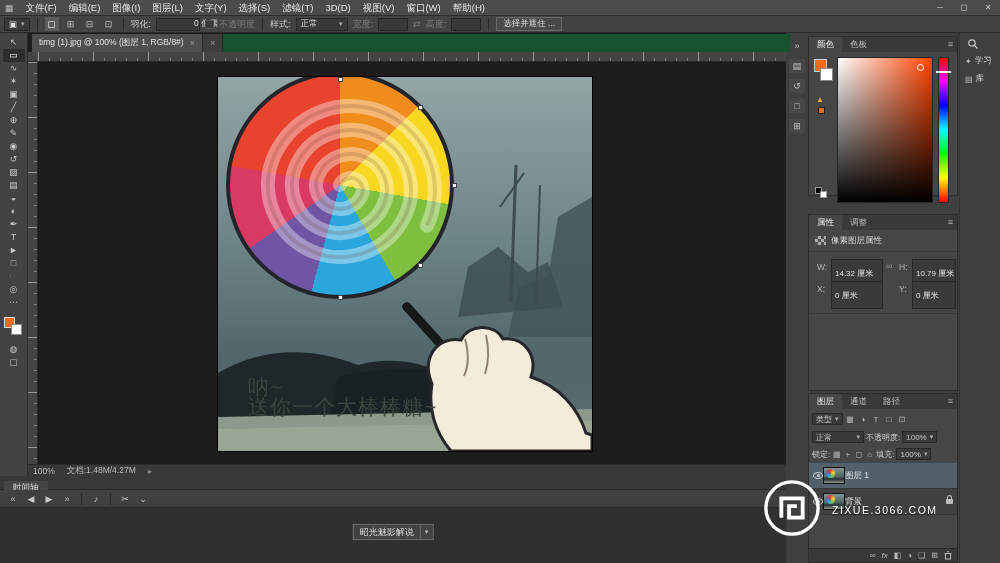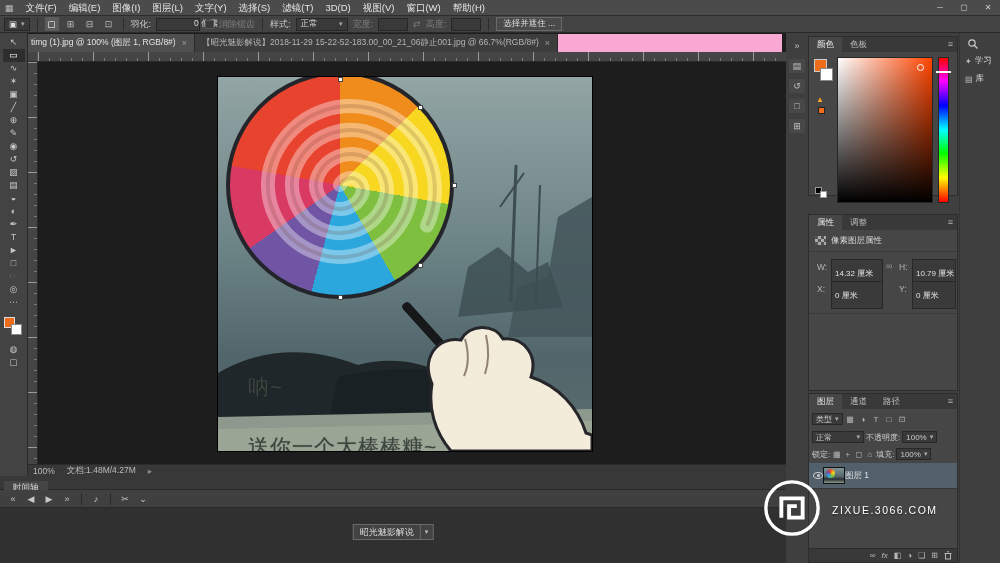--- a/index.html
+++ b/index.html
@@ -25,21 +25,21 @@
   .ob-box.dim { color:#777; }
   .ob-sep { width:1px; height:13px; background:#2c2c2c; margin:0 2px; }
   .ob-icon { font-size:9px; color:#bbb; width:14px; height:14px; line-height:14px; text-align:center; }
   .ob-icon.on { background:#5c5c5c; color:#fff; }
   .ob-check { width:9px; height:9px; background:#3a3a3a; border:1px solid #575757; }
   .ob-btn { background:#4a4a4a; border:1px solid #696969; height:14px; font-size:8.5px; color:#ddd;
             display:flex; align-items:center; padding:0 6px; white-space:nowrap; }
   .caret { font-size:7px; color:#aaa; }
 
   
-  .tabbar { position:absolute; left:24px; top:34px; width:758px; height:18px; background:#f9a8d4; display:flex; z-index:18; }
+  .tabbar { position:absolute; left:32px; top:34px; width:758px; height:18px; background:#14532d; display:flex; z-index:18; }
   .doc-tab { display:flex; align-items:center; gap:6px; font-size:8.5px; padding:0 7px; border-right:1px solid #2a2a2a;
              color:#b5b5b5; background:#3d3d3d; white-space:nowrap; overflow:hidden; }
   .doc-tab.active { background:#4f4f4f; color:#e3e3e3; }
   .tab-close { color:#999; font-size:9px; }
 
   
   .toolbar { position:absolute; left:0; top:33px; width:28px; height:443px; background:#434343;
              border-right:1px solid #2a2a2a; z-index:18; display:flex; flex-direction:column; align-items:center; padding-top:3px; }
   .tool { width:22px; height:13px; line-height:13px; text-align:center; color:#c6c6c6; font-size:9px; }
   .tool.active { background:#2e2e2e; color:#ffffff; }
@@ -192,21 +192,21 @@
     </span>
     <span class="ob-sep"></span>
     <span class="ob-icon on">▢</span>
     <span class="ob-icon">⊞</span>
     <span class="ob-icon">⊟</span>
     <span class="ob-icon">⊡</span>
     <span class="ob-sep"></span>
     <span class="ob-label">羽化:</span>
     <span class="ob-box" style="width:44px;padding-left:37px;">0 像素</span>
     <span class="ob-check"></span>
-    <span class="ob-label dim">消除锯齿</span>
+    <span class="ob-label dim">不透明度</span>
     <span class="ob-sep"></span>
     <span class="ob-label">样式:</span>
     <span class="ob-box" style="width:52px;justify-content:space-between;">
       <span>正常</span>
       <span class="caret">▾</span>
     </span>
     <span class="ob-label dim">宽度:</span>
     <span class="ob-box dim" style="width:30px;"></span>
     <span class="ob-label dim">⇄</span>
     <span class="ob-label dim">高度:</span>
@@ -214,21 +214,20 @@
     <span class="ob-sep"></span>
     <span class="ob-btn">选择并遮住 ...</span>
   </div>
 
   <div class="tabbar">
     <div class="doc-tab active">
       <span>timg (1).jpg @ 100% (图层 1, RGB/8#)</span>
       <span class="tab-close">×</span>
     </div>
     <div class="doc-tab">
-      <span>【昭光魅影解说】2018-11-29 15-22-52-183.00_00_21_06静止001.jpg @ 66.7%(RGB/8#)</span>
       <span class="tab-close">×</span>
     </div>
   </div>
 
   <div class="toolbar">
     <span class="tool">↖</span>
     <span class="tool active">▭</span>
     <span class="tool">∿</span>
     <span class="tool">✶</span>
     <span class="tool">▣</span>
@@ -289,21 +288,21 @@
             <path d="M114,114 a12,12 0 1 1 24,0 a24,24 0 1 1 -48,0 a36,36 0 1 1 72,0 a48,48 0 1 1 -96,0 a60,60 0 1 1 120,0 a72,72 0 1 1 -144,0 a84,84 0 1 1 168,0" fill="none" stroke="rgba(80,30,10,0.16)" stroke-width="4"></path>
           </g>
         </svg>
         <div class="stick"></div>
         <svg class="hand-svg" width="374" height="374" viewBox="0 0 374 374">
           <path d="M214,307 C203,281 219,259 243,263 C251,247 276,246 285,262 C307,260 320,279 313,300 C341,309 360,331 368,356 L374,358 L374,374 L233,374 C216,354 210,330 214,307 Z" fill="#f4ecdb" stroke="#26262a" stroke-width="3"></path>
           <path d="M247,262 C251,276 251,288 246,299" stroke="#8f8273" stroke-width="2" fill="none"></path>
           <path d="M268,258 C271,272 271,285 267,297" stroke="#8f8273" stroke-width="2" fill="none"></path>
         </svg>
         <div class="cap" style="top:296px;">呐~</div>
-        <div class="cap" style="top:316px;margin-top:40px;">送你一个大棒棒糖~</div>
+        <div class="cap" style="top:316px;">送你一个大棒棒糖~</div>
         <span class="hnd" style="left:120px;top:0;"></span>
         <span class="hnd" style="left:200px;top:28px;"></span>
         <span class="hnd" style="left:234px;top:106px;"></span>
         <span class="hnd" style="left:200px;top:186px;"></span>
         <span class="hnd" style="left:120px;top:218px;"></span>
       </div>
     </div>
   </div>
 
   <div class="statusbar">
@@ -426,20 +425,28 @@
         <span class="caret">▾</span>
       </span>
     </div>
     <div class="layer-row selected" style="top:69px;">
       <span class="eye"></span>
       <span class="thumb">
           <span class="mini-lolli"></span>
         </span>
       <span class="layer-name">图层 1</span>
     </div>
+    <div class="layer-row" style="top:95px;">
+      <span class="eye"></span>
+      <span class="thumb">
+          <span class="mini-lolli"></span>
+        </span>
+      <span class="layer-name">背景</span>
+      <span class="padlock"></span>
+    </div>
     <div class="lp-bottom">
       <span class="lpb-ic">∞</span>
       <span class="lpb-ic" style="font-style:italic;">fx</span>
       <span class="lpb-ic">◧</span>
       <span class="lpb-ic">◑</span>
       <span class="lpb-ic">❏</span>
       <span class="lpb-ic">⊞</span>
       <svg width="8" height="9" viewBox="0 0 8 9">
         <rect x="1.5" y="2.5" width="5" height="5.5" fill="none" stroke="#b9b9b9"></rect>
         <line x1="0.5" y1="2.5" x2="7.5" y2="2.5" stroke="#b9b9b9"></line>

